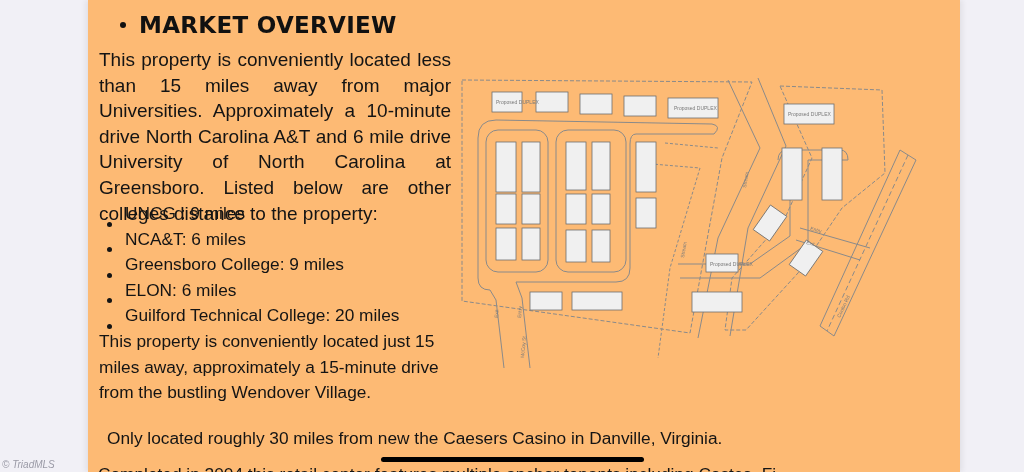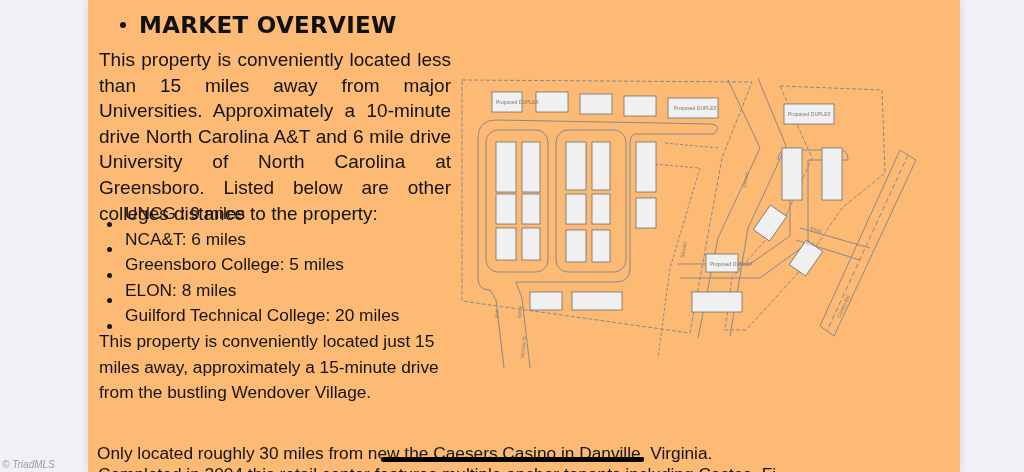--- a/index.html
+++ b/index.html
@@ -55,24 +55,23 @@
   }
   .outro {
     position: absolute;
     left: 11px; top: 329px;
     width: 356px;
     font-size: 17.3px;
     line-height: 25.6px;
   }
   .casino {
     position: absolute;
-    left: 9px; top: 426px;
+    left: 19px; top: 426px;
     font-size: 17.3px;
     line-height: 24px;
-    margin-top: 15px;
   }
   .cutline {
     position: absolute;
     left: 10px; top: 462px;
     font-size: 17.3px;
     line-height: 24px;
     white-space: nowrap;
   }
   .siteplan {
     position: absolute;
@@ -110,25 +109,25 @@
     <li>
         <span class="b"></span>
         <span>UNCG : 9 miles</span>
       </li>
     <li>
         <span class="b"></span>
         <span>NCA&amp;T: 6 miles</span>
       </li>
     <li>
         <span class="b"></span>
-        <span>Greensboro College: 5 miles</span>
-      </li>
-    <li>
-        <span class="b"></span>
-        <span>ELON: 8 miles</span>
+        <span>Greensboro College: 9 miles</span>
+      </li>
+    <li>
+        <span class="b"></span>
+        <span>ELON: 6 miles</span>
       </li>
     <li>
         <span class="b"></span>
         <span>Guilford Technical College: 20 miles</span>
       </li>
   </ul>
 
   <p class="outro">This property is conveniently located just 15 miles away, approximately a 15-minute drive from the bustling Wendover Village.</p>
 
   <p class="casino">Only located roughly 30 miles from new the Caesers Casino in Danville, Virginia.</p>

